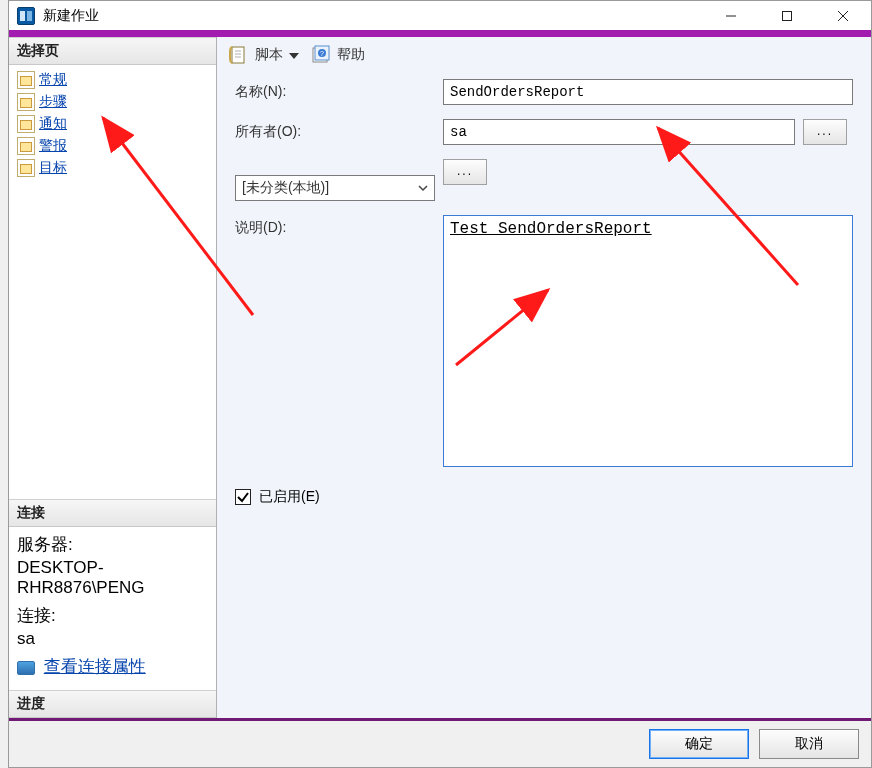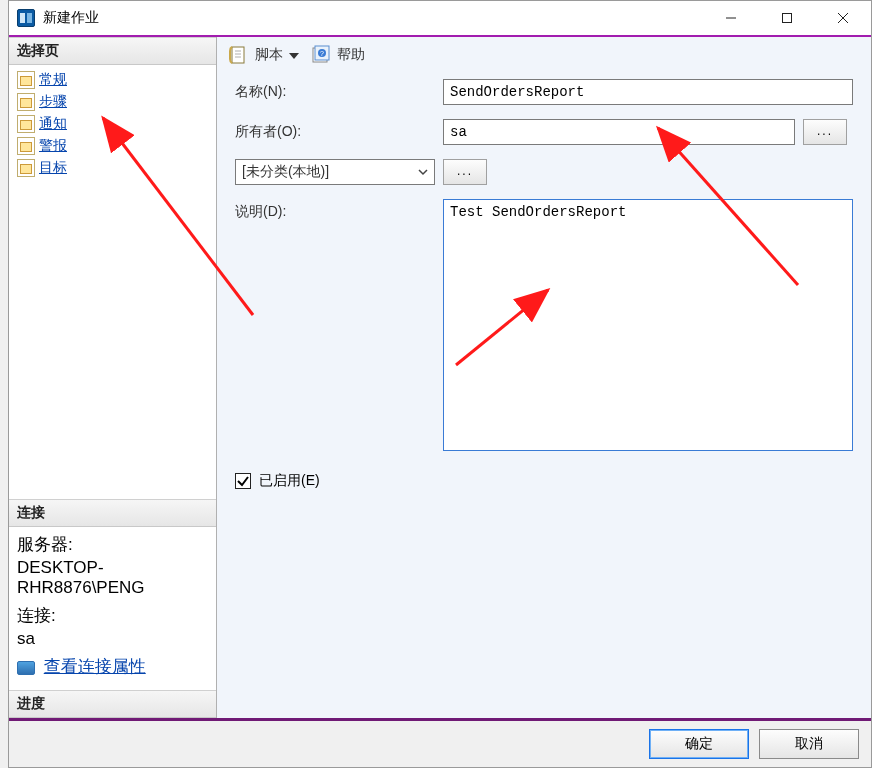--- a/index.html
+++ b/index.html
@@ -23,21 +23,21 @@
     border: 1px solid #9a9a9a;
     display: flex;
     flex-direction: column;
   }
   .titlebar {
     height: 36px;
     background: #ffffff;
     display: flex;
     align-items: center;
     padding: 0 0 0 8px;
-    border-bottom: 2px solid #a21caf;
+    border-bottom: 7px solid #a21caf;
     flex: 0 0 auto;
   }
   .titlebar .app-icon {
     width: 18px;
     height: 18px;
     margin-right: 8px;
     background: #0a5aa3;
     border: 1px solid #083e6e;
     position: relative;
     border-radius: 2px;
@@ -167,21 +167,21 @@
   }
   .text-input, .select-input {
     width: 100%;
     height: 26px;
     border: 1px solid #7a7a7a;
     background: #fff;
     padding: 2px 6px;
     font-family: Consolas, "Courier New", monospace;
     font-size: 14px;
   }
-  .select-wrap { position: relative; }
+  .select-wrap { position: relative; margin-top: 16px; }
   .select-input { padding-right: 24px; color: #333; font-family: inherit; }
   .select-caret {
     position: absolute;
     right: 6px; top: 50%;
     transform: translateY(-50%);
     pointer-events: none;
   }
   .ellipsis-btn {
     height: 26px;
     width: 44px;
@@ -194,22 +194,23 @@
     line-height: 22px;
     cursor: default;
   }
   .textarea-input {
     width: 100%;
     height: 252px;
     border: 1px solid #3a7bd5;
     background: #fff;
     padding: 4px 6px;
     font-family: Consolas, "Courier New", monospace;
-    font-size: 14px;
+    font-size: 16px;
     resize: none;
+    text-decoration: underline;
   }
   .textarea-cell { grid-column: 2 / span 2; }
   .enabled-row {
     padding: 18px 18px 0 18px;
     display: flex;
     align-items: center;
     gap: 8px;
   }
   .checkbox-box {
     width: 16px; height: 16px;

